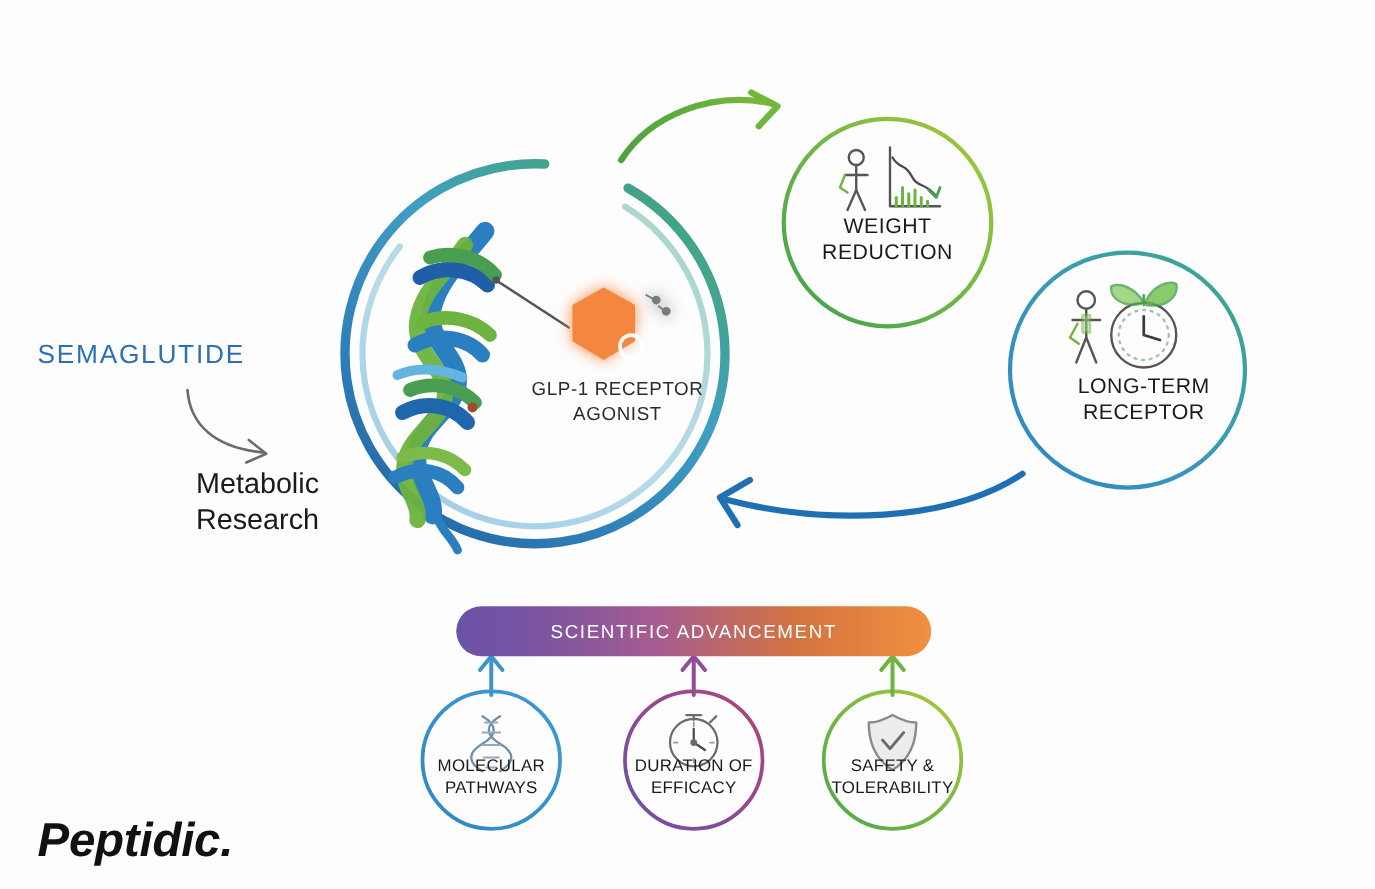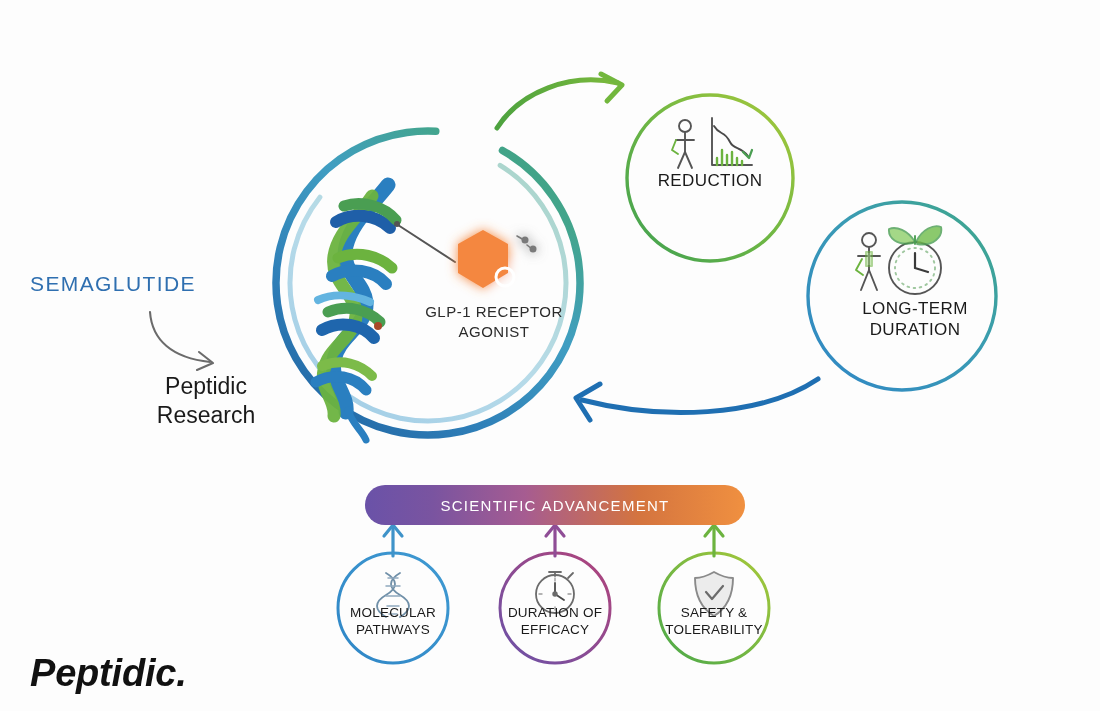--- a/index.html
+++ b/index.html
@@ -114,21 +114,21 @@
   }
 </style>
 </head>
 <body>
 
 <div id="canvas">
 
   <div id="brand-title">SEMAGLUTIDE</div>
 
   <div id="brand-subtitle">
-    <div>Peptidic</div>
+    <div>Metabolic</div>
     <div>Research</div>
   </div>
 
   <div id="logo">Peptidic.</div>
 
   <svg class="svg-layer">
     <g>
       <path d="M150,312 C152,340 172,358 210,362" fill="none" stroke="#6b6b6b" stroke-width="2.1" stroke-linecap="round"></path>
       <path d="M199,352 L213,363 L197,370" fill="none" stroke="#6b6b6b" stroke-width="2.1" stroke-linecap="round" stroke-linejoin="round"></path>
     </g>
@@ -338,26 +338,27 @@
       <path d="M706,592 L712,599 L723,586" stroke="#6b6b6b" stroke-width="2.2"></path>
     </g>
   </svg>
 
   <div id="center-label">
     <div>GLP-1 RECEPTOR</div>
     <div>AGONIST</div>
   </div>
 
   <div class="node-label big" style="left:630px; top:170px; width:160px;">
+    <div>WEIGHT</div>
     <div>REDUCTION</div>
   </div>
 
   <div class="node-label big" style="left:812px; top:298px; width:180px;margin-left:13px;">
     <div>LONG-TERM</div>
-    <div>DURATION</div>
+    <div>RECEPTOR</div>
   </div>
 
   <div id="banner">
     <span id="banner-text">SCIENTIFIC ADVANCEMENT</span>
   </div>
 
   <div class="node-label small" style="left:329px; top:605px; width:128px;">
     <div>MOLECULAR</div>
     <div>PATHWAYS</div>
   </div>

